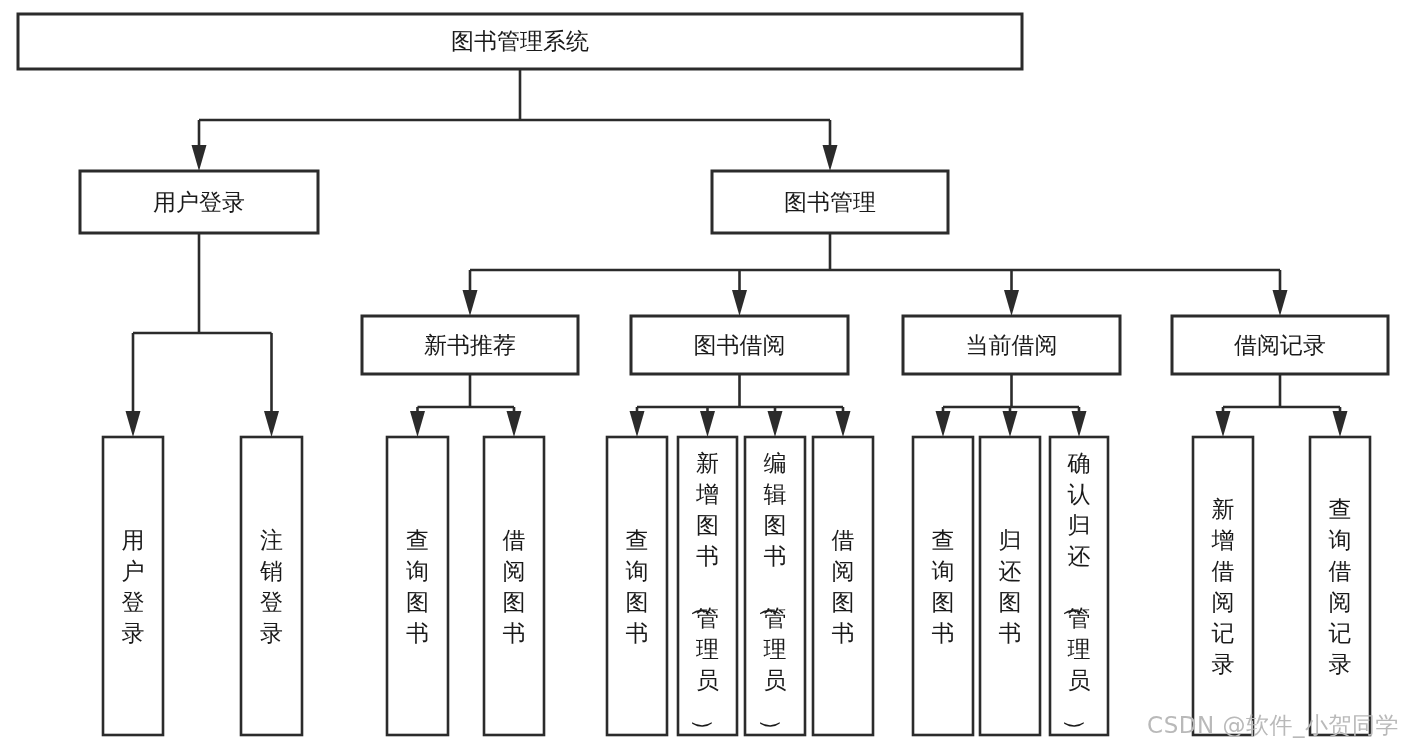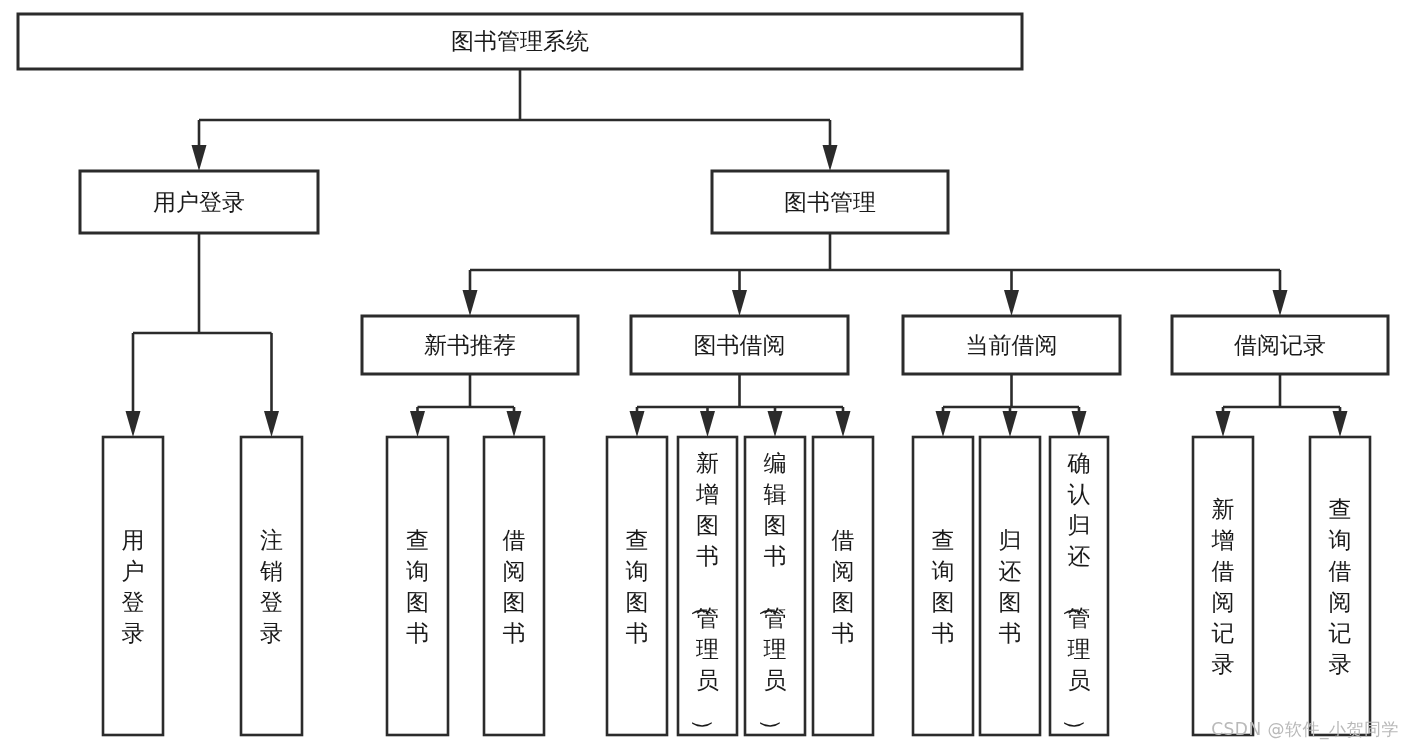--- a/index.html
+++ b/index.html
@@ -61,21 +61,21 @@
     font-size: 23px;
     fill: #1a1a1a;
     text-anchor: middle;
     white-space: pre;
   }
   .watermark {
     position: absolute;
     right: 6px;
     bottom: 6px;
     font-family: "DejaVu Sans", "Liberation Sans", sans-serif;
-    font-size: 17px;
+    font-size: 23px;
     color: #b9b9b9;
     letter-spacing: 0.5px;
     user-select: none;
     pointer-events: none;
     white-space: pre;
   }
 </style>
 </head>
 <body>
 

